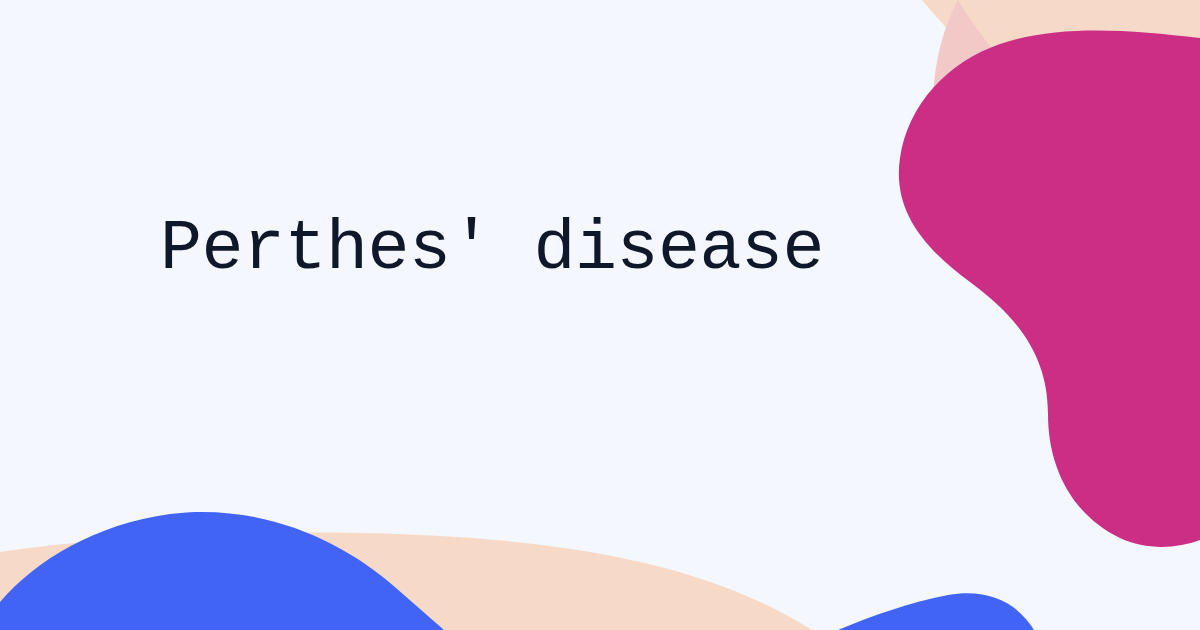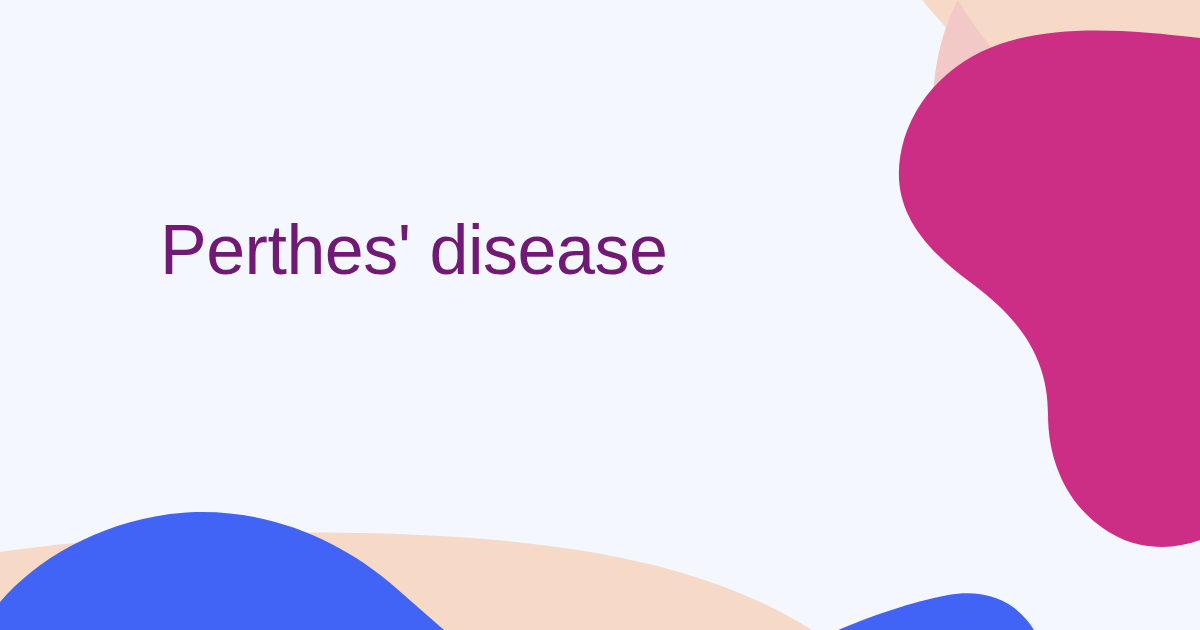--- a/index.html
+++ b/index.html
@@ -39,26 +39,26 @@
   
   .title-wrap {
     position: absolute;
     left: 160px;
     top: 214px;
     width: 700px;
     z-index: 5;
   }
   .title {
     margin: 0;
-    font-family: Liberation Sans, sans-serif;
+    font-family: Liberation Mono, monospace;
     font-size: 70px;
     line-height: 1.04;
     font-weight: 400;
     letter-spacing: -0.5px;
-    color: #701a75;
+    color: #0f172a;
     white-space: nowrap;
   }
 </style>
 </head>
 <body>
 
 <div class="card">
 
   <div class="decor">
     <svg viewBox="0 0 1200 630" xmlns="http://www.w3.org/2000/svg" aria-hidden="true">

